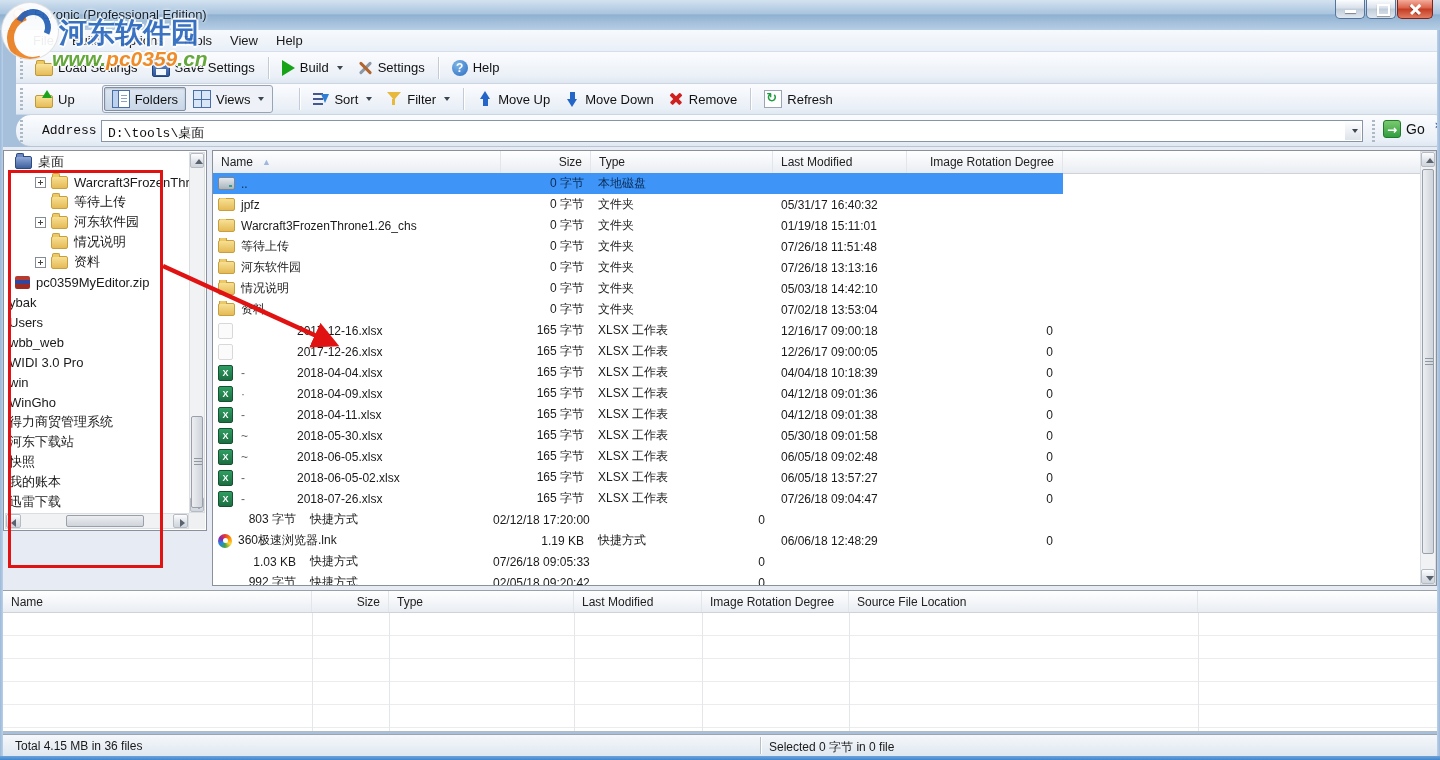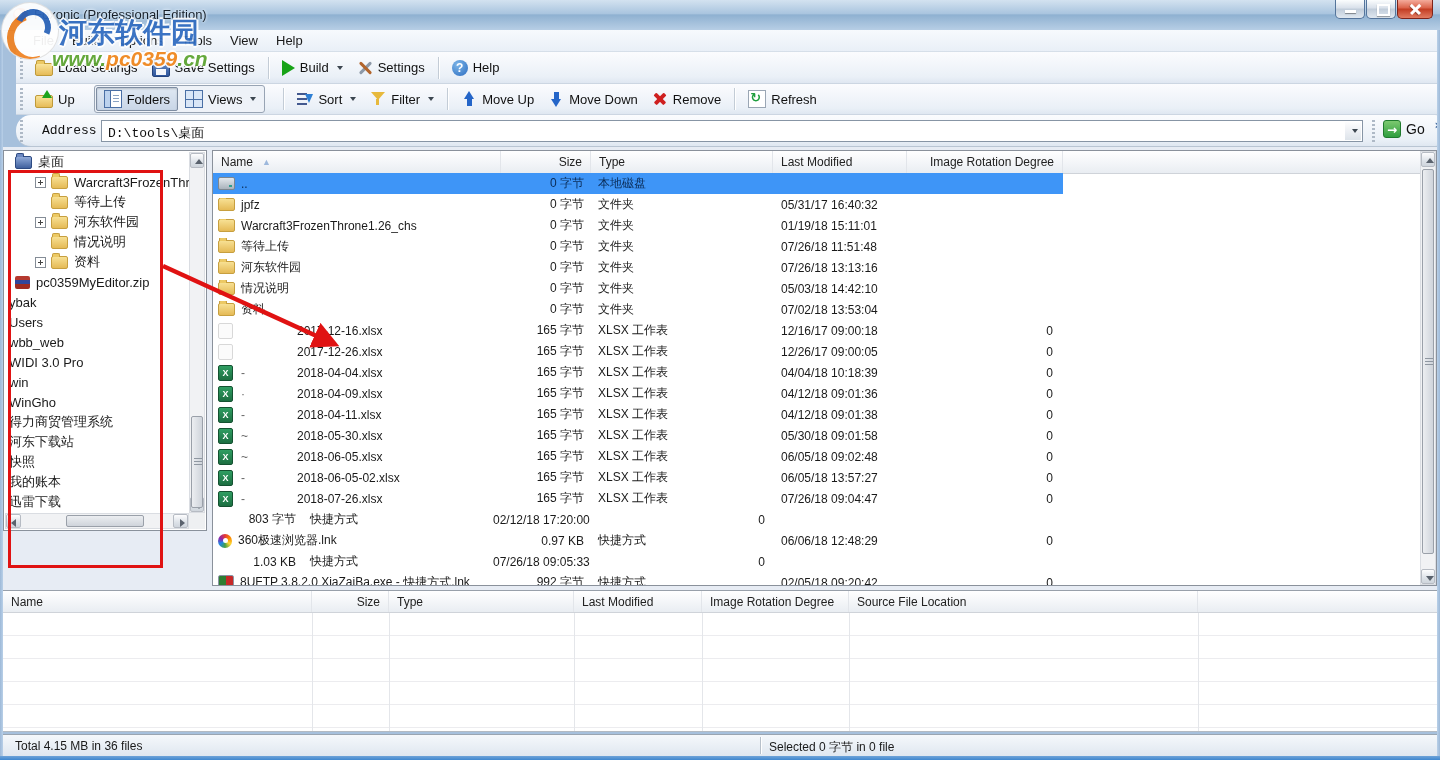--- a/index.html
+++ b/index.html
@@ -75,21 +75,21 @@
     border-left:5px solid transparent;border-right:5px solid transparent;border-bottom:8px solid #2465c8;}
   .i-arrow-up::before{content:'';position:absolute;left:5.5px;top:7px;width:5px;height:8px;background:#2465c8;}
   .i-arrow-down::after{content:'';position:absolute;left:3px;bottom:0;width:0;height:0;
     border-left:5px solid transparent;border-right:5px solid transparent;border-top:8px solid #2465c8;}
   .i-arrow-down::before{content:'';position:absolute;left:5.5px;top:1px;width:5px;height:8px;background:#2465c8;}
   .i-remove::before,.i-remove::after{content:'';position:absolute;left:1px;top:6px;width:14px;height:3.5px;background:#cf2020;border-radius:1px;}
   .i-remove::before{transform:rotate(45deg);}
   .i-remove::after{transform:rotate(-45deg);}
   .i-refresh{background:#fff;border:1px solid #9aa6b4;}
   .i-refresh::after{content:'\21bb';position:absolute;left:1px;top:-1px;color:#1e9e3e;font:bold 13px/16px "DejaVu Sans",sans-serif;}
-  #btn-group{display:flex;align-items:center;border:1px solid #98a4b4;border-radius:3px;background:#eef2f8;padding:1px;margin:0 12px;}
+  #btn-group{display:flex;align-items:center;border:1px solid #98a4b4;border-radius:3px;background:#eef2f8;padding:1px;margin:0 20px;}
   #btn-folders{background:linear-gradient(#dfe8f3,#c9d6e7);border:1px solid #7e8da2;border-radius:2px;
     box-shadow:inset 0 1px 2px rgba(0,0,0,.18);}
 
   
   #addr-label{font:13px "Liberation Mono","DejaVu Sans Mono",monospace;color:#111;margin-left:14px;}
   #addr-combo{position:absolute;left:85px;top:5px;width:1262px;height:22px;background:#fff;
     border:1px solid #8795a5;box-sizing:border-box;}
   #addr-value{position:absolute;left:6px;top:3px;font:13px "Liberation Mono","DejaVu Sans Mono",monospace;color:#111;}
   #addr-caret{position:absolute;right:1px;top:1px;width:16px;height:18px;background:linear-gradient(#fdfdfe,#dde3ea);
     display:flex;align-items:center;justify-content:center;}
@@ -629,36 +629,32 @@
           <div class="fcell c-size">803 字节</div>
           <div class="fcell c-type">快捷方式</div>
           <div class="fcell c-mod">02/12/18 17:20:00</div>
           <div class="fcell c-rot">0</div>
         </div>
         <div class="frow">
           <div class="fcell c-name">
             <span class="fic ic-browser360"></span>
             <span class="fname">360极速浏览器.lnk</span>
           </div>
-          <div class="fcell c-size">0.97 KB</div>
+          <div class="fcell c-size">1.19 KB</div>
           <div class="fcell c-type">快捷方式</div>
           <div class="fcell c-mod">06/06/18 12:48:29</div>
           <div class="fcell c-rot">0</div>
         </div>
         <div class="frow">
           <div class="fcell c-size">1.03 KB</div>
           <div class="fcell c-type">快捷方式</div>
           <div class="fcell c-mod">07/26/18 09:05:33</div>
           <div class="fcell c-rot">0</div>
         </div>
         <div class="frow">
-          <div class="fcell c-name">
-            <span class="fic ic-ftp"></span>
-            <span class="fname">8UFTP 3.8.2.0 XiaZaiBa.exe - 快捷方式.lnk</span>
-          </div>
           <div class="fcell c-size">992 字节</div>
           <div class="fcell c-type">快捷方式</div>
           <div class="fcell c-mod">02/05/18 09:20:42</div>
           <div class="fcell c-rot">0</div>
         </div>
       </div>
     <div class="sb-track" id="fl-vscroll">
       <div class="sb-btn" style="left:0;top:0;width:14px;height:15px;">
           <span class="tri up"></span>
         </div>

